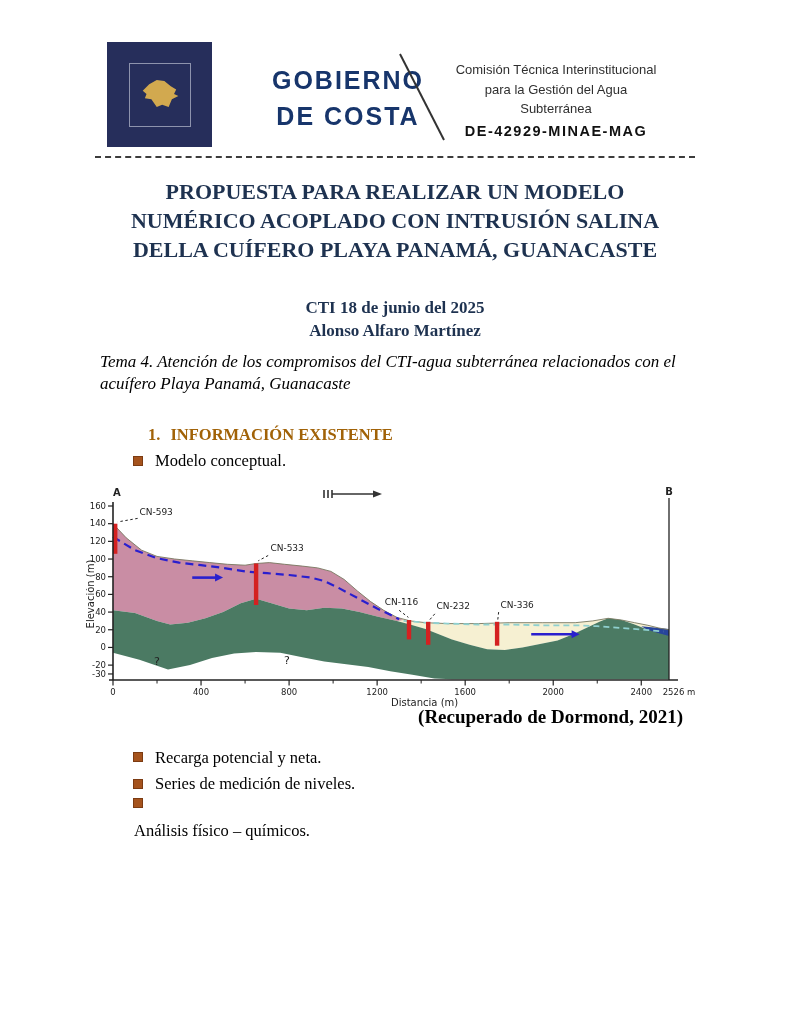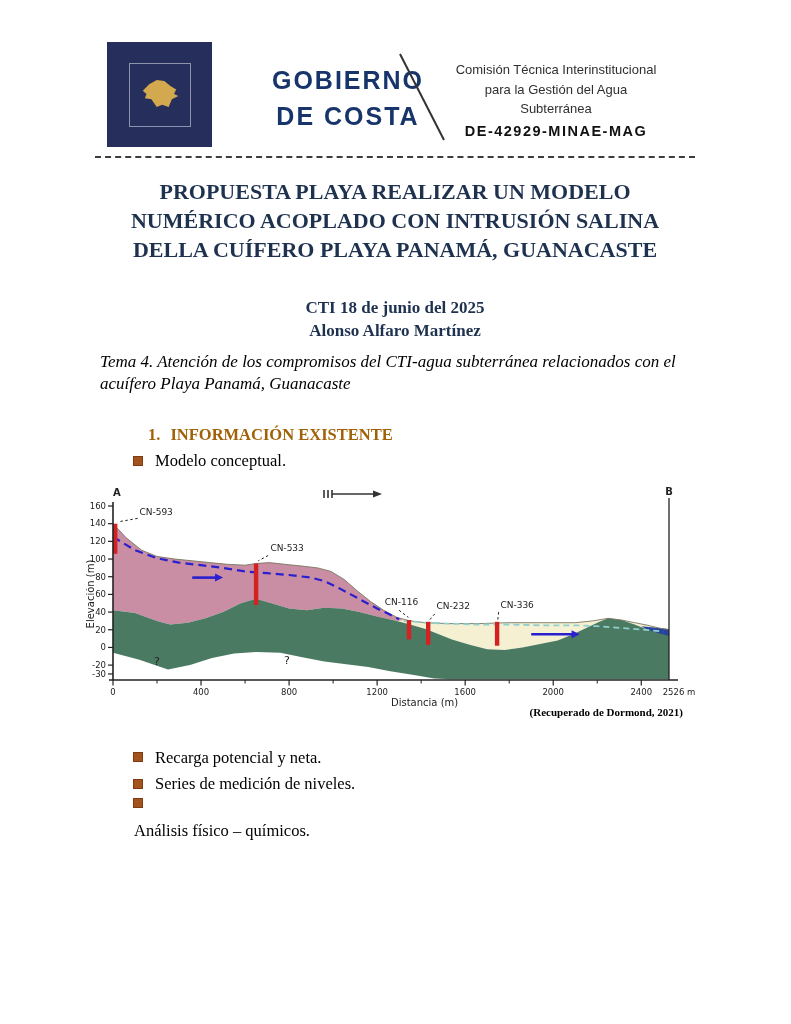--- a/index.html
+++ b/index.html
@@ -27,21 +27,21 @@
   .subject{position:absolute;left:100px;top:351px;width:605px;
            font-weight:normal;font-style:italic;font-size:17px;line-height:1.32;color:#000;}
   .section-head{position:absolute;left:148px;top:425px;color:#a16207;
                 font-weight:bold;font-size:16.5px;}
   .section-head .num{margin-right:10px;}
   .bullet{position:absolute;left:134px;display:flex;align-items:baseline;gap:13px;
           font-size:16.5px;color:#000;}
   .sq{width:8px;height:8px;background:#a5531d;outline:1px solid #7c3b12;
       position:relative;top:-1px;flex:0 0 auto;}
   .caption{position:absolute;left:95px;top:706px;width:588px;text-align:right;
-           font-weight:bold;font-size:11px;color:#000;}
+           font-weight:bold;font-size:19px;color:#000;}
 
   
   .figure{position:absolute;left:86px;top:484px;width:620px;height:226px;}
   svg text{font-family:"DejaVu Sans",sans-serif;fill:#222;}
 </style>
 </head>
 <body>
 
 <div class="page">
 
@@ -64,21 +64,21 @@
   <div class="org">
     <div>Comisión Técnica Interinstitucional</div>
     <div>para la Gestión del Agua</div>
     <div>Subterránea</div>
     <div class="org-code">DE-42929-MINAE-MAG</div>
   </div>
 
   <div class="dash-rule"></div>
 
   <div class="doc-title">
-    <div>PROPUESTA PLAYA REALIZAR UN MODELO</div>
+    <div>PROPUESTA PARA REALIZAR UN MODELO</div>
     <div>NUMÉRICO ACOPLADO CON INTRUSIÓN SALINA</div>
     <div>DELLA CUÍFERO PLAYA PANAMÁ, GUANACASTE</div>
   </div>
 
   <div class="meta">
     <div>CTI 18 de junio del 2025</div>
     <div>Alonso Alfaro Martínez</div>
   </div>
 
   <div class="subject">Tema 4. Atención de los compromisos del CTI-agua subterránea relacionados con el acuífero Playa Panamá, Guanacaste</div>

